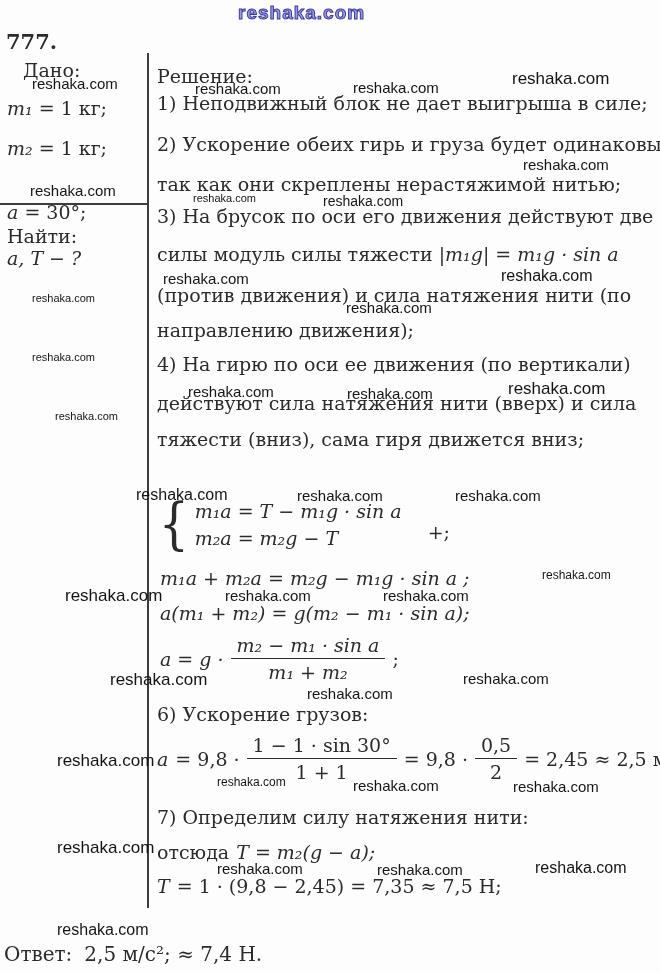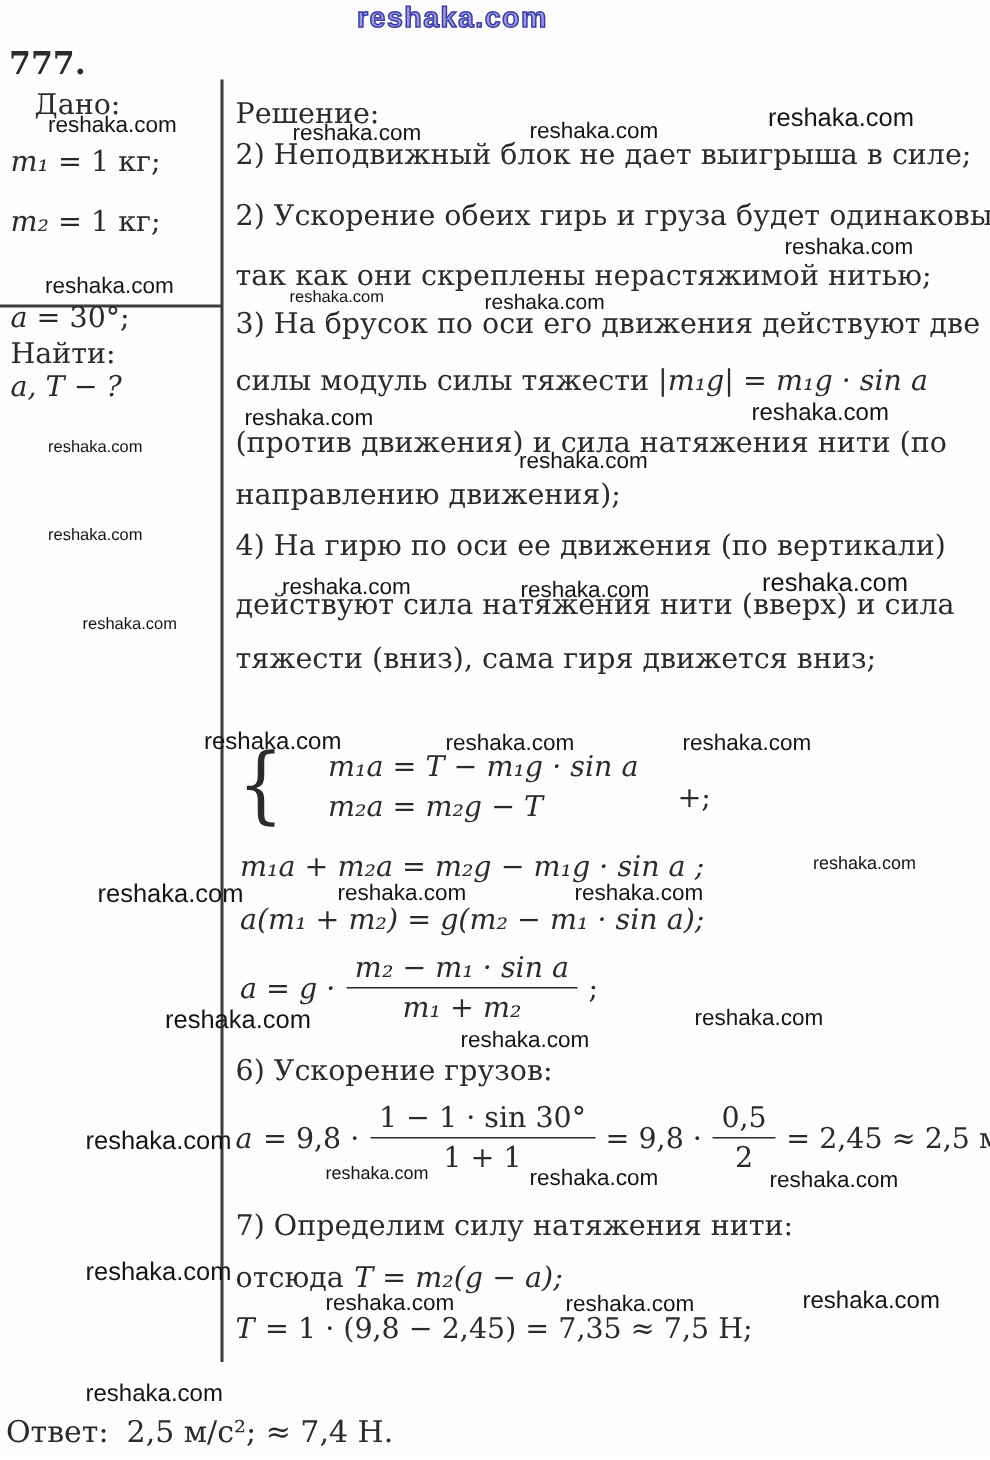--- a/index.html
+++ b/index.html
@@ -21,21 +21,21 @@
         color:#151515; white-space:nowrap; z-index:3; line-height:1.1; }
   .s11{font-size:11px}.s12{font-size:12px}.s14{font-size:14px}
   .s15{font-size:15px}.s16{font-size:16px}.s17{font-size:17px}
   .wm-blue { position:absolute; font-family:"Liberation Sans","DejaVu Sans",sans-serif;
              font-size:19px; font-weight:bold; letter-spacing:1px;
              color:#9c9cd8; -webkit-text-stroke:1px #3a3aa8; z-index:3; }
 
   
   .sys { position:absolute; left:156px; top:496px; display:flex; align-items:center; font-size:19px; }
   .sys .brace { font-size:56px; font-weight:300; line-height:56px; margin-right:3px; transform:scaleX(.85); }
-  .sys .eqs { display:flex; flex-direction:column; gap:5px;margin-left:24px; }
+  .sys .eqs { display:flex; flex-direction:column; gap:5px; }
   .sys .plus { margin-left:26px; padding-top:16px; font-style:normal; }
 
   
   .frac { display:inline-flex; flex-direction:column; align-items:center; vertical-align:middle; }
   .frac .fnum { border-bottom:1.6px solid #2b2b2b; padding:0 6px 2px; }
   .frac .fden { padding-top:2px; }
 
   .eqrow { position:absolute; display:flex; align-items:center; gap:7px; font-size:19px; white-space:nowrap;text-align:right; }
   .ansrow { position:absolute; left:4px; top:942px; display:flex; gap:12px; font-size:20px; }
 </style>
@@ -59,21 +59,21 @@
     <span>= 1 кг;</span>
   </div>
   <div class="t" style="left:7px; top:172px;margin-top:28px;">
     <span class="math">a</span>
     <span>= 30°;</span>
   </div>
   <div class="t" style="left:7px; top:224px;text-align:center;">Найти:</div>
   <div class="t math" style="left:7px; top:246px;">a, T − ?</div>
 
   <div class="t" style="left:157px; top:64px;">Решение:</div>
-  <div class="t" style="left:157px; top:91px;">2) Неподвижный блок не дает выигрыша в силе;</div>
+  <div class="t" style="left:157px; top:91px;">1) Неподвижный блок не дает выигрыша в силе;</div>
   <div class="t" style="left:157px; top:132px;">2) Ускорение обеих гирь и груза будет одинаковым,</div>
   <div class="t" style="left:157px; top:172px;">так как они скреплены нерастяжимой нитью;</div>
   <div class="t" style="left:157px; top:204px;">3) На брусок по оси его движения действуют две</div>
   <div class="t" style="left:157px; top:242px;">
     <span>силы модуль силы тяжести </span><span class="math">|m₁g| = m₁g · sin a</span>
   </div>
   <div class="t" style="left:157px; top:283px;">(против движения) и сила натяжения нити (по</div>
   <div class="t" style="left:157px; top:318px;">направлению движения);</div>
   <div class="t" style="left:157px; top:352px;">4) На гирю по оси ее движения (по вертикали)</div>
   <div class="t" style="left:157px; top:391px;">действуют сила натяжения нити (вверх) и сила</div>

